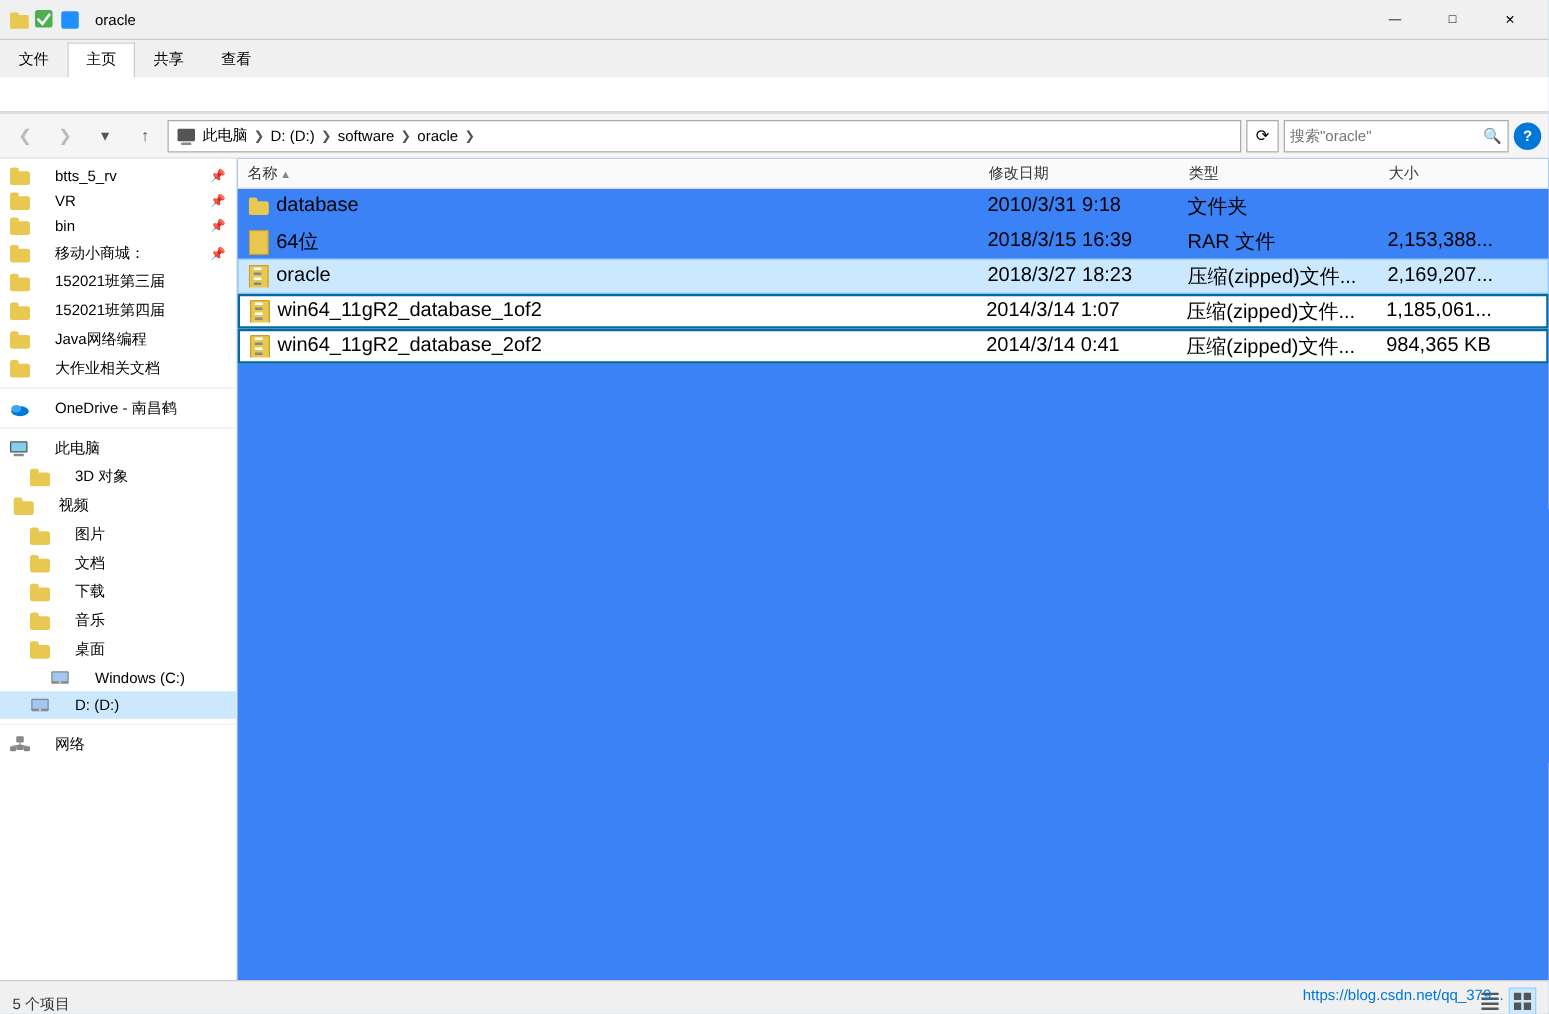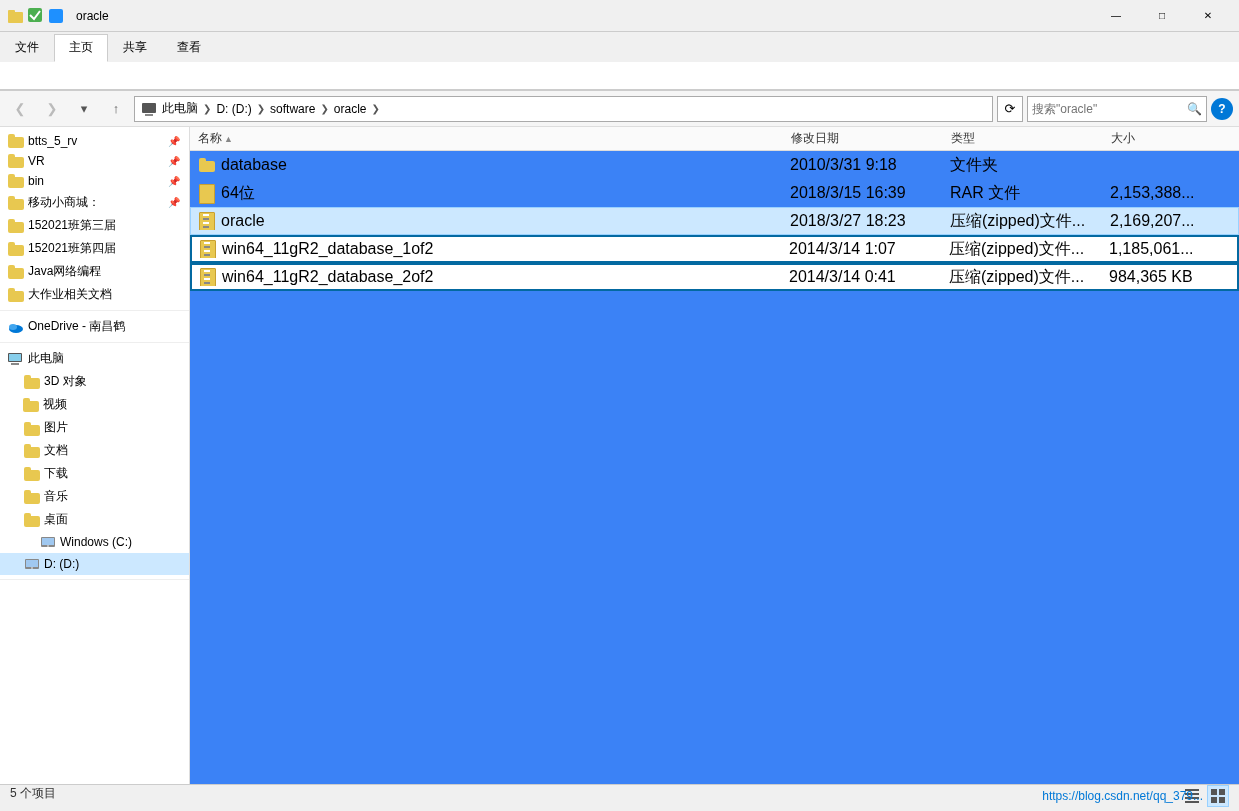--- a/index.html
+++ b/index.html
@@ -140,21 +140,21 @@
       border-right: 1px solid #ddd;
       overflow-y: auto;
       padding: 4px 0;
     }
     .sidebar-item {
       display: flex;
       align-items: center;
       padding: 3px 8px;
       cursor: pointer;
       font-size: 12px;
-      gap: 4px;
+      gap: 20px;
       white-space: nowrap;
       overflow: hidden;
     }
     .sidebar-item.selected { background: #cce8ff; }
     .sidebar-item .pin-icon { color: #aaa; font-size: 10px; margin-left: auto; }
     .sidebar-divider { border: none; border-top: 1px solid #eee; margin: 4px 0; }
 
     
     .sidebar::-webkit-scrollbar { width: 8px; }
     .sidebar::-webkit-scrollbar-track { background: #f0f0f0; }
@@ -277,21 +277,21 @@
       border: 1px solid #c8a030;
       border-radius: 1px;
     }
 
     
     .status-bar {
       height: 28px;
       background: #f0f0f0;
       border-top: 1px solid #ccc;
       display: flex;
-      align-items: flex-start;
+      align-items: flex-end;
       padding: 0 10px;
       justify-content: space-between;
     }
     .status-text { font-size: 12px; color: #333; }
     .status-right { display: flex; align-items: center; gap: 4px; }
     .view-btn {
       width: 22px; height: 22px;
       display: flex; align-items: center; justify-content: center;
       cursor: pointer; border: 1px solid transparent;
       font-size: 11px;
@@ -438,21 +438,21 @@
         <rect x="0" y="2" width="14" height="9" rx="1" fill="#555"></rect>
         <rect x="3" y="12" width="8" height="2" fill="#888"></rect>
         <rect x="1" y="3" width="12" height="7" fill="#87ceeb"></rect>
       </svg>
       <span>此电脑</span>
     </div>
     <div class="sidebar-item" style="padding-left: 24px;">
       <div class="icon-folder"></div>
       <span>3D 对象</span>
     </div>
-    <div class="sidebar-item" style="padding-left: 11px; margin-left: 12px;">
+    <div class="sidebar-item" style="padding-left: 11px;">
       <div class="icon-folder"></div>
       <span>视频</span>
     </div>
     <div class="sidebar-item" style="padding-left: 24px; align-items: flex-end;">
       <div class="icon-folder"></div>
       <span>图片</span>
     </div>
     <div class="sidebar-item" style="padding-left: 24px;">
       <div class="icon-folder"></div>
       <span>文档</span>
@@ -481,20 +481,32 @@
       <svg width="16" height="16" viewBox="0 0 16 16">
         <rect x="1" y="3" width="14" height="10" rx="1" fill="#888"></rect>
         <rect x="2" y="4" width="12" height="7" fill="#a0c8f0"></rect>
         <circle cx="8" cy="12" r="1" fill="#ccc"></circle>
       </svg>
       <span>D: (D:)</span>
     </div>
 
     <hr class="sidebar-divider">
 
+    <div class="sidebar-item">
+      <svg width="16" height="16" viewBox="0 0 16 16">
+        <rect x="5" y="1" width="6" height="5" rx="1" fill="#888"></rect>
+        <rect x="0" y="9" width="5" height="4" rx="1" fill="#888"></rect>
+        <rect x="11" y="9" width="5" height="4" rx="1" fill="#888"></rect>
+        <rect x="5" y="8" width="6" height="4" rx="1" fill="#888"></rect>
+        <line x1="8" y1="6" x2="8" y2="8" stroke="#888" stroke-width="1"></line>
+        <line x1="2" y1="9" x2="8" y2="8" stroke="#888" stroke-width="1"></line>
+        <line x1="13" y1="9" x2="8" y2="8" stroke="#888" stroke-width="1"></line>
+      </svg>
+      <span>网络</span>
+    </div>
   </div>
 
   <div class="file-area">
 
     <div class="col-headers">
       <div class="col-header col-name">
         <span>名称</span>
         <span class="col-sort-icon">▲</span>
       </div>
       <div class="col-header col-date">

